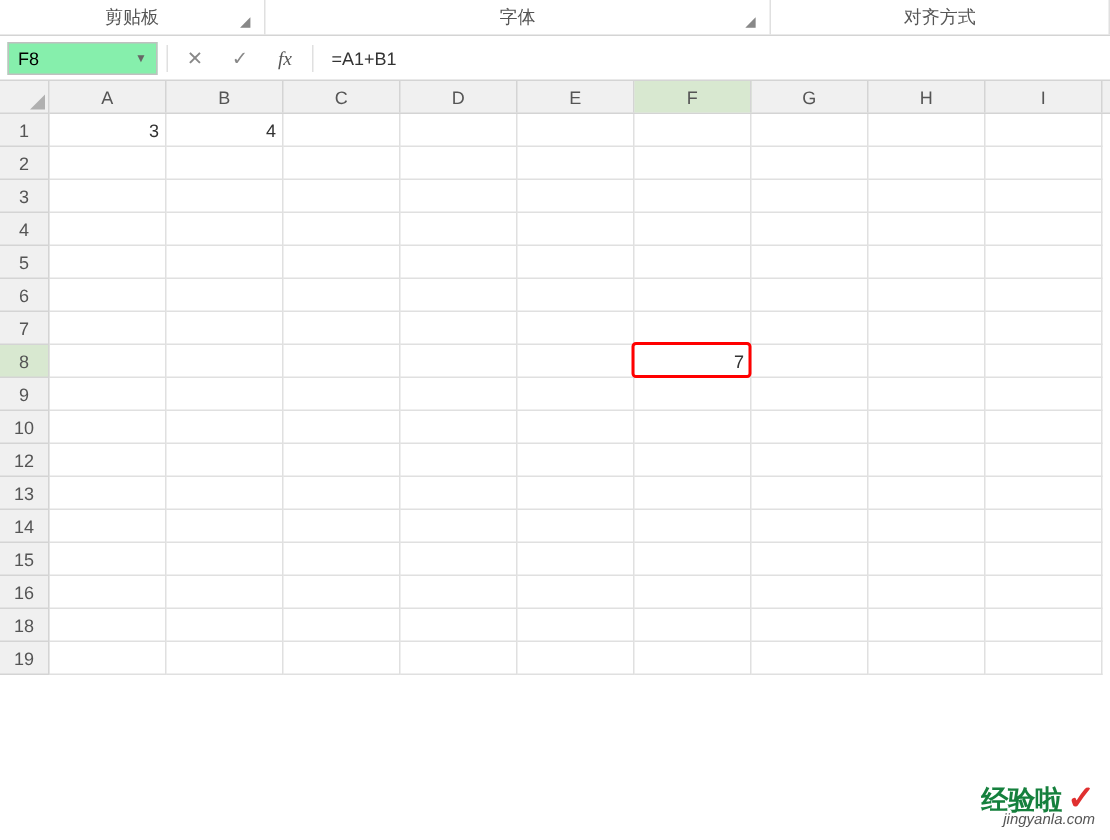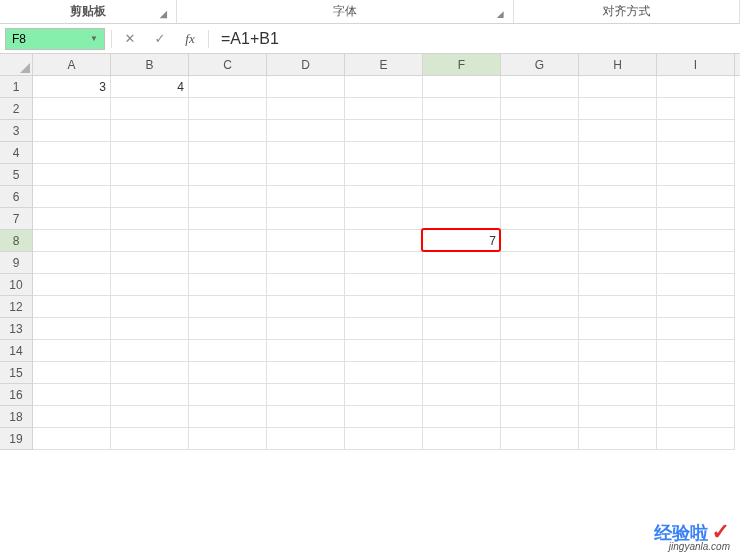--- a/index.html
+++ b/index.html
@@ -1,50 +1,50 @@
 <!DOCTYPE html>
 <html><head>
   <meta charset="utf-8">
   <style>
     * { box-sizing: border-box; margin: 0; padding: 0; }
     body { font-family: "Microsoft YaHei", Arial, sans-serif; font-size: 12px; background: #fff; width: 740px; height: 560px; overflow: hidden; position: relative; }
     
     .ribbon-labels { display: flex; height: 24px; border-bottom: 1px solid #d4d4d4; background: #fff; }
     .ribbon-group { display: flex; align-items: center; justify-content: center; position: relative; color: #555; font-size: 12px; border-right: 1px solid #e0e0e0; }
-    .rg1 { width: 184px; font-weight: bold; }
+    .rg1 { width: 184px; }
     .rg2 { width: 350px; }
     .rg3 { width: 235px; align-items: center; }
     .dialog-launcher { position: absolute; right: 4px; bottom: 2px; width: 12px; height: 12px; color: #888; font-size: 9px; }
     
     .formula-bar { display: flex; align-items: center; height: 30px; border-bottom: 1px solid #d4d4d4; background: #fff; padding: 3px 5px; gap: 6px; }
     .name-box { width: 100px; height: 22px; border: 1px solid #c0c0c0; background: #86efac; display: flex; align-items: center; padding: 0 6px; font-size: 12px; position: relative; }
     .name-box-dropdown { margin-left: auto; color: #666; font-size: 8px; }
     .fb-btn { width: 24px; height: 22px; display: flex; align-items: center; justify-content: center; color: #888; border: none; background: none; font-size: 13px; }
     .fb-sep { width: 1px; height: 18px; background: #e0e0e0; }
     .fx { font-style: italic; font-family: "Times New Roman", serif; font-size: 13px; color: #555; }
-    .formula-input { flex: 1; height: 22px; border: none; outline: none; font-size: 16px; padding: 0 6px; color: #333; }
+    .formula-input { flex: 1; height: 22px; border: none; outline: none; font-size: 12px; padding: 0 6px; color: #333; }
     
     .grid-wrap { position: relative; }
     .corner { position: absolute; left: 0; top: 0; width: 33px; height: 22px; background: #f0f0f0; border-right: 1px solid #d4d4d4; border-bottom: 1px solid #d4d4d4; }
     .corner::after { content: ""; position: absolute; right: 2px; bottom: 2px; width: 0; height: 0; border-style: solid; border-width: 0 0 10px 10px; border-color: transparent transparent #b0b0b0 transparent; }
     
     .col-headers { display: flex; margin-left: 33px; height: 22px; background: #f0f0f0; border-bottom: 1px solid #d4d4d4; }
     .col-h { width: 78px; border-right: 1px solid #d4d4d4; display: flex; align-items: center; justify-content: center; color: #555; font-size: 12px; }
     .col-h.active { background: #d8e8d0; }
     
     .row { display: flex; height: 22px; }
     .row-h { width: 33px; background: #f0f0f0; border-right: 1px solid #d4d4d4; border-bottom: 1px solid #d4d4d4; display: flex; align-items: center; justify-content: center; color: #555; font-size: 12px; }
     .row-h.active { background: #d8e8d0; }
     .cell { width: 78px; border-right: 1px solid #e0e0e0; border-bottom: 1px solid #e0e0e0; padding: 0 4px; display: flex; align-items: center; justify-content: flex-end; font-size: 12px; color: #333; }
     
     .highlight-box { position: absolute; border: 2px solid #ff0000; border-radius: 3px; pointer-events: none; z-index: 5; }
     .arrow-svg { position: absolute; pointer-events: none; z-index: 6; }
     
     .watermark { position: absolute; right: 10px; bottom: 8px; font-family: Arial; z-index: 10; }
-    .wm1 { font-size: 18px; font-weight: bold; color: #3b82f6; text-shadow: 1px 1px 0 #fff, -1px -1px 0 #fff, 1px -1px 0 #fff, -1px 1px 0 #fff; }
+    .wm1 { font-size: 18px; font-weight: bold; color: #15803d; text-shadow: 1px 1px 0 #fff, -1px -1px 0 #fff, 1px -1px 0 #fff, -1px 1px 0 #fff; }
     .wm-check { color: #e03030; font-size: 22px; font-weight: bold; }
     .wm2 { font-size: 10px; font-style: italic; color: #555; display: block; text-align: right; margin-top: -4px; text-shadow: 1px 1px 0 #fff; }
   </style>
 </head>
 <body>
 
 <div class="ribbon-labels">
   <div class="ribbon-group rg1">
     <span>剪贴板</span>
     <span class="dialog-launcher">◢</span>

